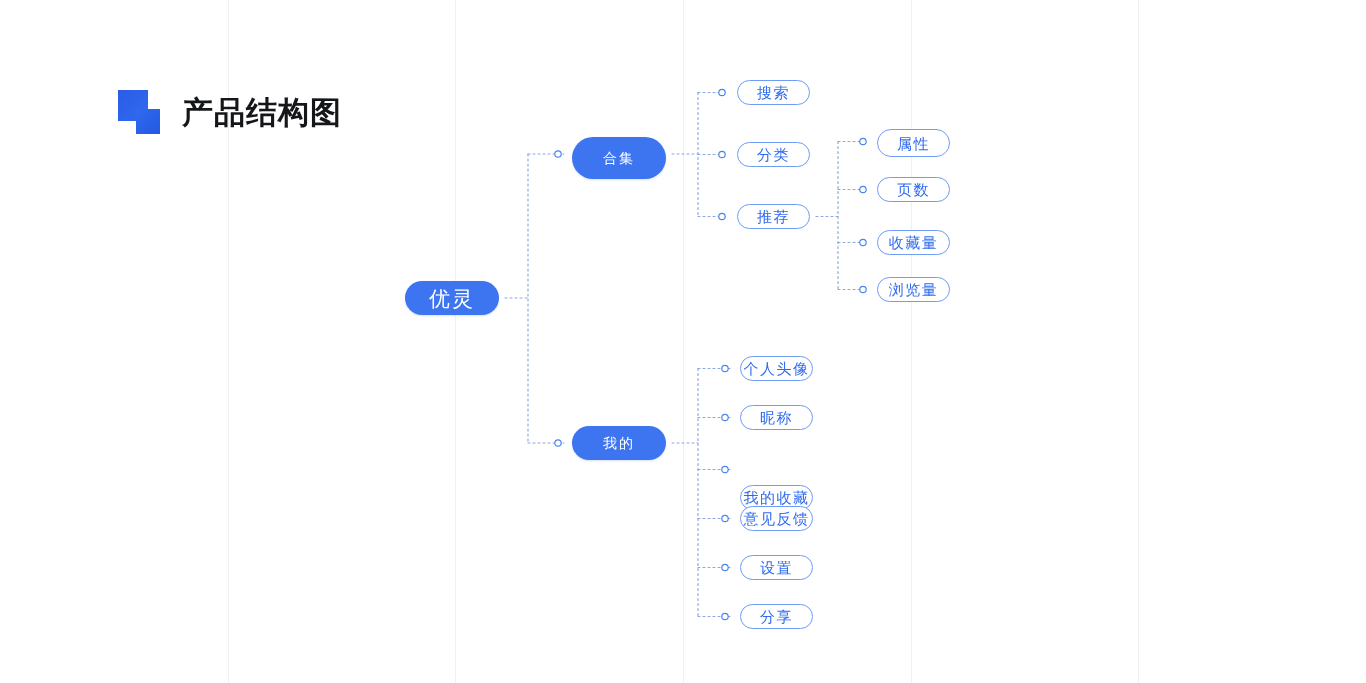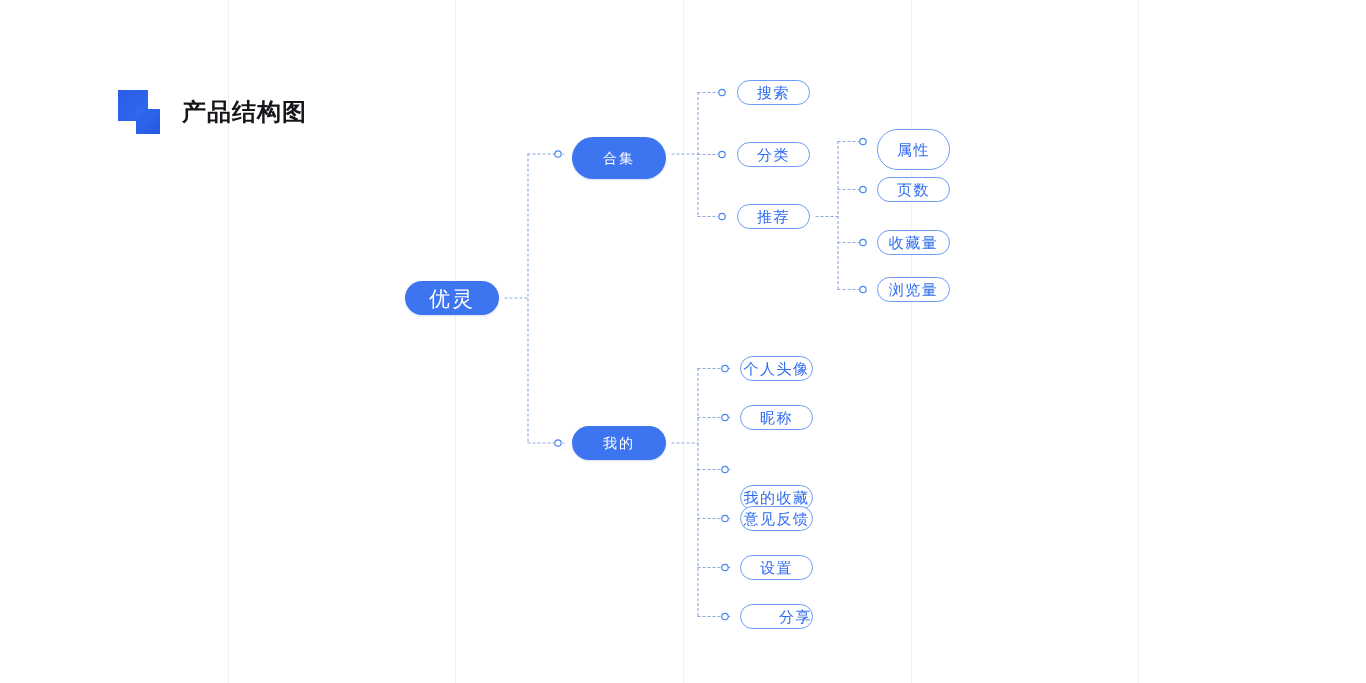--- a/index.html
+++ b/index.html
@@ -50,21 +50,21 @@
   }
   .logo .sq-small {
     position: absolute;
     left: 18px;
     top: 19px;
     width: 24px;
     height: 25px;
     background: linear-gradient(135deg, #2f6bf0 0%, #2458e0 100%);
   }
   .page-title {
-    font-size: 24px;
+    font-size: 31px;
     font-weight: bold;
     color: #15161a;
     letter-spacing: 1px;
     white-space: nowrap;
     line-height: 1;
   }
   
   #links {
     position: absolute;
     left: 0;
@@ -177,21 +177,21 @@
       </div>
       <div class="node leaf" style="left: 737px; top: 80px; width: 73px; height: 25px;">
         <span>搜索</span>
       </div>
       <div class="node leaf" style="left: 737px; top: 142px; width: 73px; height: 25px;">
         <span>分类</span>
       </div>
       <div class="node leaf" style="left: 737px; top: 204px; width: 73px; height: 25px;">
         <span>推荐</span>
       </div>
-      <div class="node leaf" style="left: 877px; top: 129px; width: 73px; height: 41px;">
+      <div class="node leaf" style="left: 877px; top: 129px; width: 73px; height: 28px;">
         <span>属性</span>
       </div>
       <div class="node leaf" style="left: 877px; top: 177px; width: 73px; height: 25px;">
         <span>页数</span>
       </div>
       <div class="node leaf" style="left: 877px; top: 230px; width: 73px; height: 25px;">
         <span>收藏量</span>
       </div>
       <div class="node leaf" style="left: 877px; top: 277px; width: 73px; height: 25px;">
         <span>浏览量</span>
@@ -207,17 +207,17 @@
       </div>
       <div class="node leaf" style="left: 740px; top: 457px; width: 73px; height: 25px; margin-top: 28px;">
         <span>我的收藏</span>
       </div>
       <div class="node leaf" style="left: 740px; top: 506px; width: 73px; height: 25px;">
         <span>意见反馈</span>
       </div>
       <div class="node leaf" style="left: 740px; top: 555px; width: 73px; height: 25px;">
         <span>设置</span>
       </div>
-      <div class="node leaf" style="left: 740px; top: 604px; width: 73px; height: 25px; justify-content: flex-end;">
+      <div class="node leaf" style="left: 740px; top: 604px; width: 73px; height: 25px;">
         <span>分享</span>
       </div>
     </div>
 </div>
 
 </body></html>

